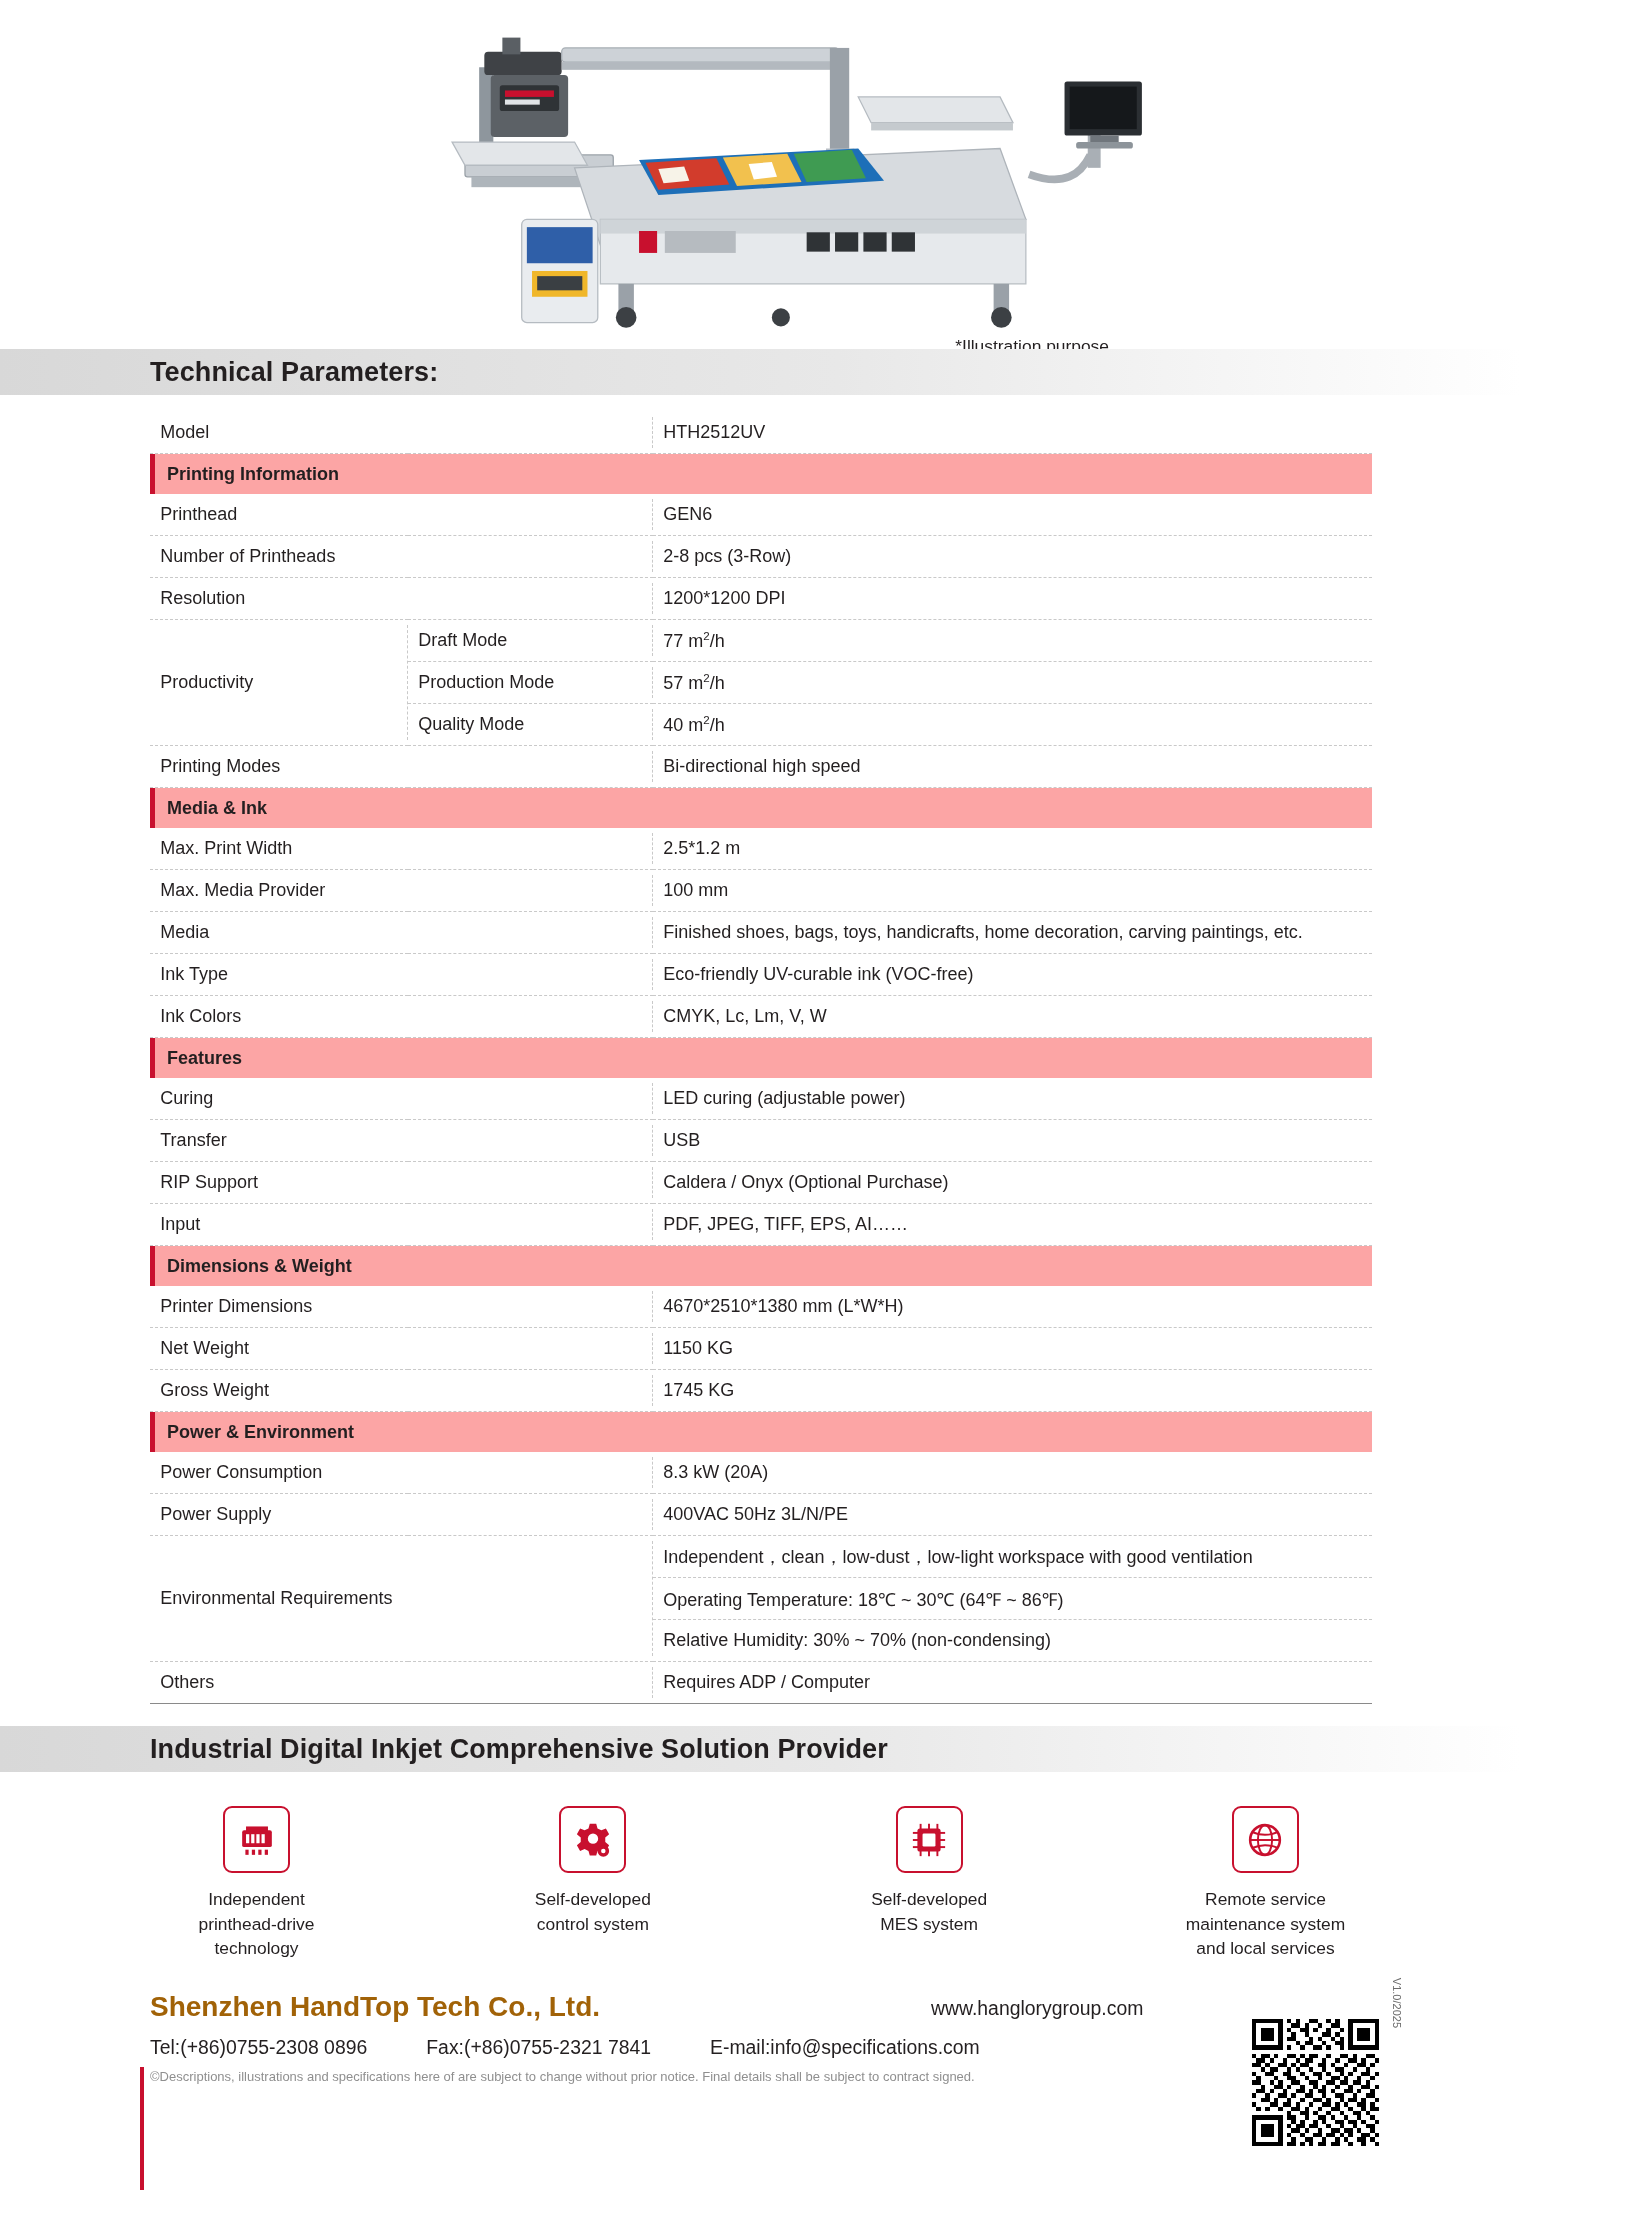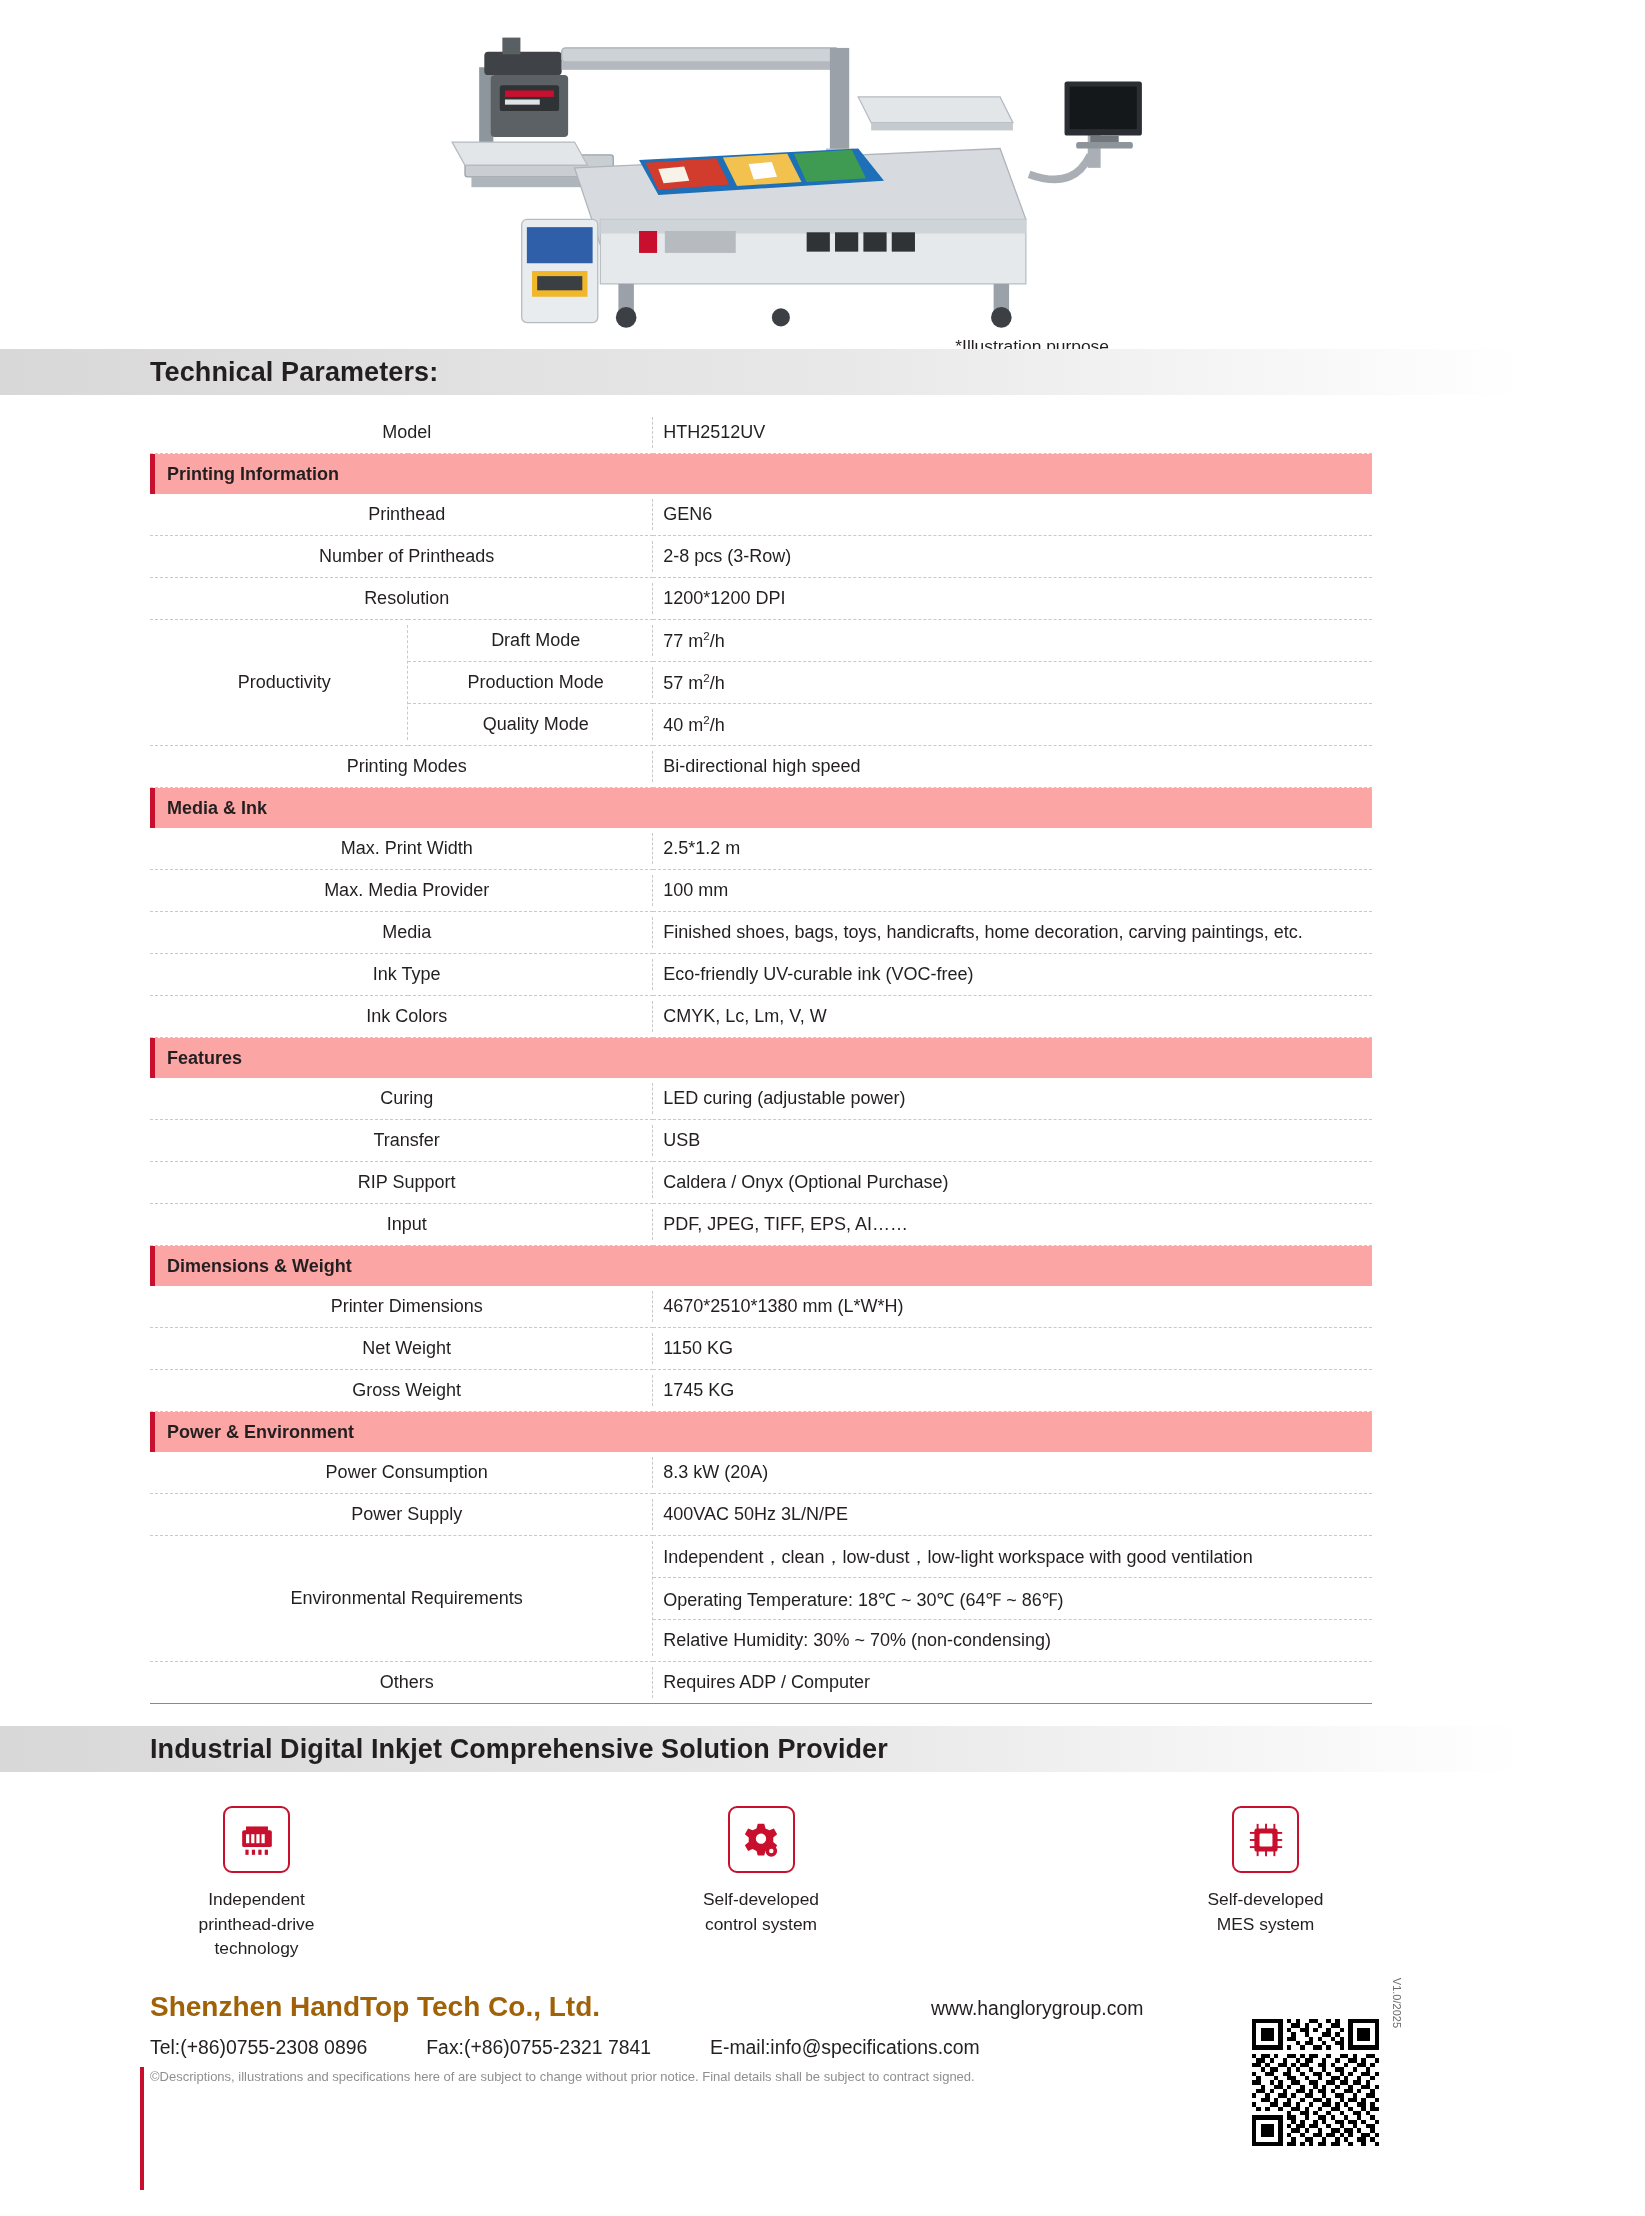--- a/index.html
+++ b/index.html
@@ -73,21 +73,21 @@
     font-size: 18px;
     color: #231f20;
     padding: 0 0 0 10.3px;
     height: 41px;
     vertical-align: middle;
     border-bottom: 1.3px dashed #c9c9c9;
   }
   td.label { width: 258px; }
   td.sublabel { width: 245px; padding-left: 17px; }
   td.value { padding-left: 14px; }
-  td.label, td.sublabel { position: relative; text-align: center; }
+  td.label, td.sublabel { position: relative; }
   td.label::after, td.sublabel::after {
     content: "";
     position: absolute;
     right: 0; top: 5.2px; bottom: 5.2px;
     border-right: 1.3px dashed #c9c9c9;
   }
   tr.group td {
     background: #fca5a5;
     font-weight: bold;
     height: 40px;
@@ -482,20 +482,34 @@
           </g>
           <rect x="13" y="13" width="36" height="36" rx="4" fill="#c8102e"></rect>
           <rect x="21" y="21" width="20" height="20" rx="2" fill="#ffffff"></rect>
         </svg>
       </div>
       <div class="flabel">Self-developed
 MES system</div>
     </div>
 
 
+    <div class="feature">
+      <div class="ficon">
+        <svg width="40" height="40" viewBox="0 0 62 62" xmlns="http://www.w3.org/2000/svg">
+          <circle cx="31" cy="31" r="23" fill="none" stroke="#c8102e" stroke-width="4"></circle>
+          <ellipse cx="31" cy="31" rx="11" ry="23" fill="none" stroke="#c8102e" stroke-width="3"></ellipse>
+          <line x1="8" y1="31" x2="54" y2="31" stroke="#c8102e" stroke-width="3"></line>
+          <path d="M12 19 Q31 27 50 19" fill="none" stroke="#c8102e" stroke-width="3"></path>
+          <path d="M12 43 Q31 35 50 43" fill="none" stroke="#c8102e" stroke-width="3"></path>
+        </svg>
+      </div>
+      <div class="flabel">Remote service
+maintenance system
+and local services</div>
+    </div>
 
   </div>
 
   <div class="footer">
     <div class="footer-rule"></div>
 
     <span class="company">Shenzhen HandTop Tech Co., Ltd.</span>
     <span class="website">www.hanglorygroup.com</span>
 
 

